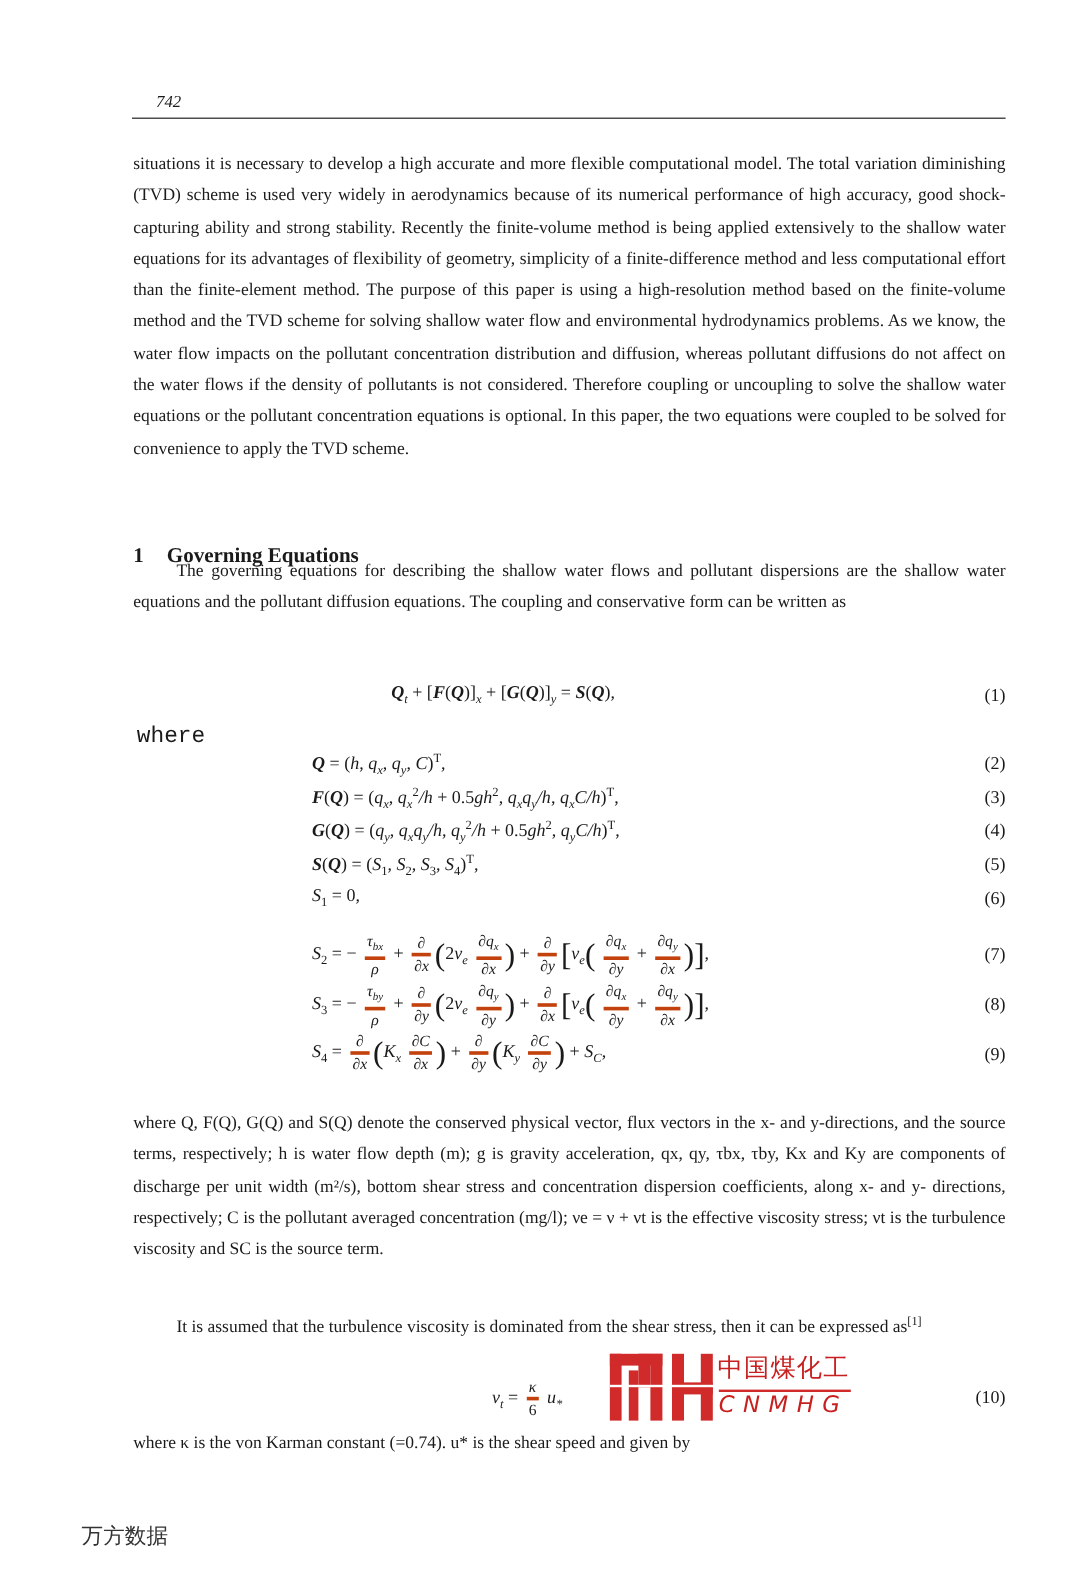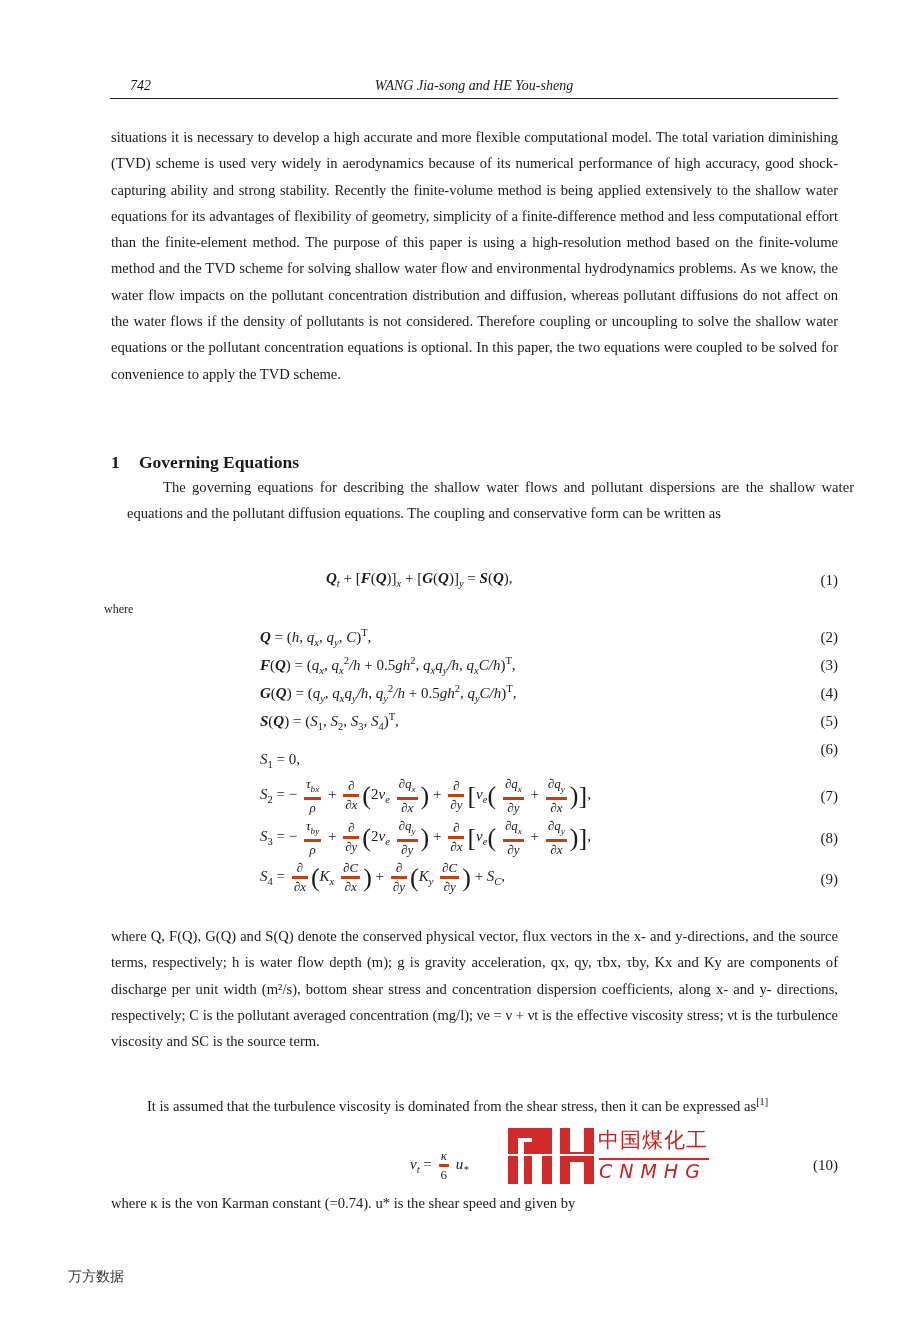--- a/index.html
+++ b/index.html
@@ -15,46 +15,45 @@
   .heading { left: 111px; top: 452px; font-size: 17.5px; font-weight: bold; }
   .heading .num { display: inline-block; width: 28px; }
   .eq { font-size: 15px; font-style: italic; white-space: nowrap; }
   .eqnum { font-size: 15px; position: absolute; right: 66px; }
   .bold-i { font-weight: bold; font-style: italic; }
   .up { font-style: normal; }
   .frac { display: inline-block; vertical-align: middle; text-align: center; margin: 0 3px; font-size: 13px; line-height: 16px; }
   .frac .n { display: block; border-bottom: 3px solid #c2410c; padding: 0 2px; }
   .frac .d { display: block; padding: 0 2px; }
   .big { font-size: 26px; font-style: normal; vertical-align: middle; font-weight: 200; }
-  .where { left: 104px; font-size: 12px; }
+  .where { left: 114px; font-size: 19px; font-family: Liberation Mono, monospace; }
   .logo { left: 508px; top: 1128px; width: 200px; height: 56px; }
   .logo-bars { position: absolute; left: 0; top: 0; }
   .logo-cn { position: absolute; left: 90px; top: -2px; font-family: Liberation Mono, monospace; font-size: 21px; color: #c81f1f; letter-spacing: 1px; text-align: right; }
   .logo-line { position: absolute; left: 91px; top: 30px; width: 110px; height: 2px; background: #d02a2a; }
   .logo-en { position: absolute; left: 91px; top: 32px; font-family: "DejaVu Sans", sans-serif; font-size: 19px; color: #c81f1f; letter-spacing: 7px; font-style: italic; }
-  .footer-mark { left: 68px; top: 1268px; font-family: Liberation Mono, monospace; font-size: 14px; color: #333; }
+  .footer-mark { left: 68px; top: 1268px; font-family: Liberation Mono, monospace; font-size: 18px; color: #333; }
   sub, sup { font-size: 70%; }
 </style>
 </head>
 <body>
 
 <div class="abs header">
   <span class="pageno">742</span>
-  <span class="running">WANG Jia-song and HE You-sheng</span>
 </div>
 
 <div class="abs para" style="top:124px;">
   <p>situations it is necessary to develop a high accurate and more flexible computational model. The total variation diminishing (TVD) scheme is used very widely in aerodynamics because of its numerical performance of high accuracy, good shock-capturing ability and strong stability. Recently the finite-volume method is being applied extensively to the shallow water equations for its advantages of flexibility of geometry, simplicity of a finite-difference method and less computational effort than the finite-element method. The purpose of this paper is using a high-resolution method based on the finite-volume method and the TVD scheme for solving shallow water flow and environmental hydrodynamics problems. As we know, the water flow impacts on the pollutant concentration distribution and diffusion, whereas pollutant diffusions do not affect on the water flows if the density of pollutants is not considered. Therefore coupling or uncoupling to solve the shallow water equations or the pollutant concentration equations is optional. In this paper, the two equations were coupled to be solved for convenience to apply the TVD scheme.</p>
 </div>
 
 <div class="abs heading">
   <span class="num">1</span><span>Governing Equations</span>
 </div>
 
-<div class="abs para indent" style="top:474px;margin-left:16px;">
+<div class="abs para indent" style="top:463px;">
   <p>The governing equations for describing the shallow water flows and pollutant dispersions are the shallow water equations and the pollutant diffusion equations. The coupling and conservative form can be written as</p>
 </div>
 
 <div class="abs eq" style="left:326px; top:570px;">
   <span class="bold-i">Q</span><sub>t</sub> <span class="up">+ [</span><span class="bold-i">F</span><span class="up">(</span><span class="bold-i">Q</span><span class="up">)]</span><sub>x</sub> <span class="up">+ [</span><span class="bold-i">G</span><span class="up">(</span><span class="bold-i">Q</span><span class="up">)]</span><sub>y</sub> <span class="up">=</span> <span class="bold-i">S</span><span class="up">(</span><span class="bold-i">Q</span><span class="up">),</span>
 </div>
 <span class="abs eqnum" style="top:572px;">(1)</span>
 
 <div class="abs where" style="top:602px;">where</div>
 
@@ -71,21 +70,21 @@
 <div class="abs eq" style="left:260px; top:683px;">
   <span class="bold-i">G</span><span class="up">(</span><span class="bold-i">Q</span><span class="up">) = (</span>q<sub>y</sub><span class="up">,</span> q<sub>x</sub>q<sub>y</sub>/h<span class="up">,</span> q<sub>y</sub><sup class="up">2</sup>/h <span class="up">+ 0.5</span>gh<sup class="up">2</sup><span class="up">,</span> q<sub>y</sub>C/h<span class="up">)</span><sup class="up">T</sup><span class="up">,</span>
 </div>
 <span class="abs eqnum" style="top:685px;">(4)</span>
 
 <div class="abs eq" style="left:260px; top:711px;">
   <span class="bold-i">S</span><span class="up">(</span><span class="bold-i">Q</span><span class="up">) = (</span>S<sub class="up">1</sub><span class="up">,</span> S<sub class="up">2</sub><span class="up">,</span> S<sub class="up">3</sub><span class="up">,</span> S<sub class="up">4</sub><span class="up">)</span><sup class="up">T</sup><span class="up">,</span>
 </div>
 <span class="abs eqnum" style="top:713px;">(5)</span>
 
-<div class="abs eq" style="left:260px; top:739px;margin-top:12px;">
+<div class="abs eq" style="left:260px; top:739px;">
   S<sub class="up">1</sub> <span class="up">= 0,</span>
 </div>
 <span class="abs eqnum" style="top:741px;">(6)</span>
 
 <div class="abs eq" style="left:260px; top:776px;">
   S<sub class="up">2</sub> <span class="up">= −</span>
   <span class="frac"><span class="n">τ<sub>bx</sub></span><span class="d">ρ</span></span>
   <span class="up">+</span>
   <span class="frac"><span class="n up">∂</span><span class="d">∂x</span></span><span class="big">(</span><span class="up">2</span>ν<sub>e</sub>
   <span class="frac"><span class="n">∂q<sub>x</sub></span><span class="d">∂x</span></span><span class="big">)</span>

